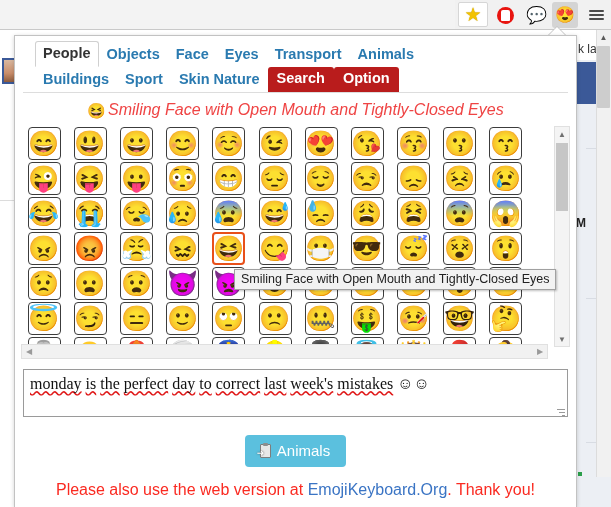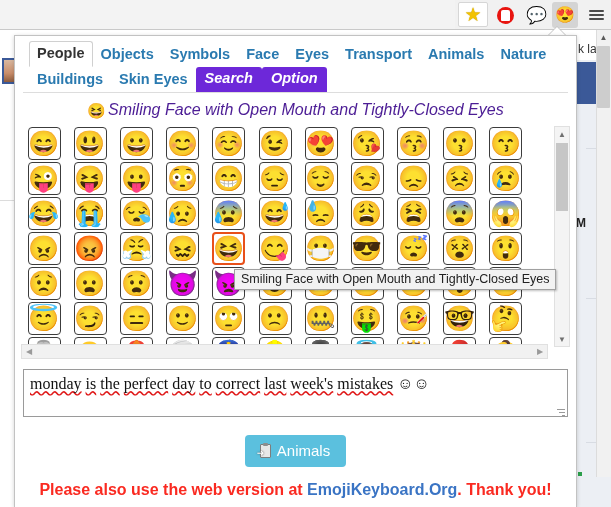--- a/index.html
+++ b/index.html
@@ -224,59 +224,59 @@
     box-shadow: 0 1px 4px rgba(0,0,0,0.18);
   }
 
   
   #tab-bar {
     padding: 6px 0 0 0;
   }
   .tab-row {
     display: flex;
     align-items: flex-end;
-    padding: 0 14px;
+    padding: 0 6px;
     height: 25px;
+    margin-left: 14px;
   }
   .tab {
     font-size: 14.5px;
     font-weight: bold;
     color: #2a7ab0;
     padding: 3px 8px 4px 8px;
     white-space: nowrap;
     cursor: pointer;
     line-height: 17px;
   }
   .tab.active {
     color: #333333;
     border: 1px solid #d0d0d0;
     border-bottom: 1px solid #ffffff;
     border-radius: 3px 3px 0 0;
     padding: 3px 7px 4px 7px;
     background: #ffffff;
   }
   .tab.pill {
-    background: #6d28d9;
+    background: #b91c1c;
     color: #ffffff;
     border-radius: 3px 3px 0 0;
     padding: 3px 9px 5px 9px;
-    font-style: italic;
   }
   #tab-underline {
     height: 1px;
     background: #dddddd;
     margin: 0 8px;
   }
 
   
   #emoji-title {
     text-align: center;
     font-size: 16px;
     font-style: italic;
-    color: #4c1d95;
+    color: #ef4444;
     padding: 8px 0 6px 0;
     white-space: nowrap;
   }
   #emoji-title .title-emoji {
     font-style: normal;
     font-size: 15px;
     margin-right: 2px;
     vertical-align: -1px;
   }
 
@@ -483,21 +483,20 @@
     text-shadow: 0 0 2px #3a3a3a;
   }
 
   
   #footer-note {
     text-align: center;
     margin-top: 14px;
     font-size: 16px;
     color: #fa2a21;
     white-space: nowrap;
-    font-weight: bold;
   }
   #footer-note a {
     color: #3a74c4;
     text-decoration: none;
   }
 </style>
 </head>
 <body>
 
 <div id="page-behind">
@@ -549,30 +548,29 @@
 
 <div id="popup-pointer-border"></div>
 <div id="popup-pointer"></div>
 
 <div id="emoji-popup">
 
   <div id="tab-bar">
     <div class="tab-row" id="tab-row-1">
         <div class="tab active">People</div>
         <div class="tab">Objects</div>
-        <div class="tab">Symbols</div>
         <div class="tab">Face</div>
         <div class="tab">Eyes</div>
         <div class="tab">Transport</div>
         <div class="tab">Animals</div>
-        <div class="tab">Nature</div>
       </div>
     <div class="tab-row" id="tab-row-2">
         <div class="tab">Buildings</div>
-        <div class="tab">Skin Eyes</div>
+        <div class="tab">Sport</div>
+        <div class="tab">Skin Nature</div>
         <div class="tab pill">Search</div>
         <div class="tab pill">Option</div>
       </div>
   </div>
   <div id="tab-underline"></div>
 
   <div id="emoji-title">
     <span class="title-emoji">😆</span><span>Smiling Face with Open Mouth and Tightly-Closed Eyes</span>
   </div>
 

